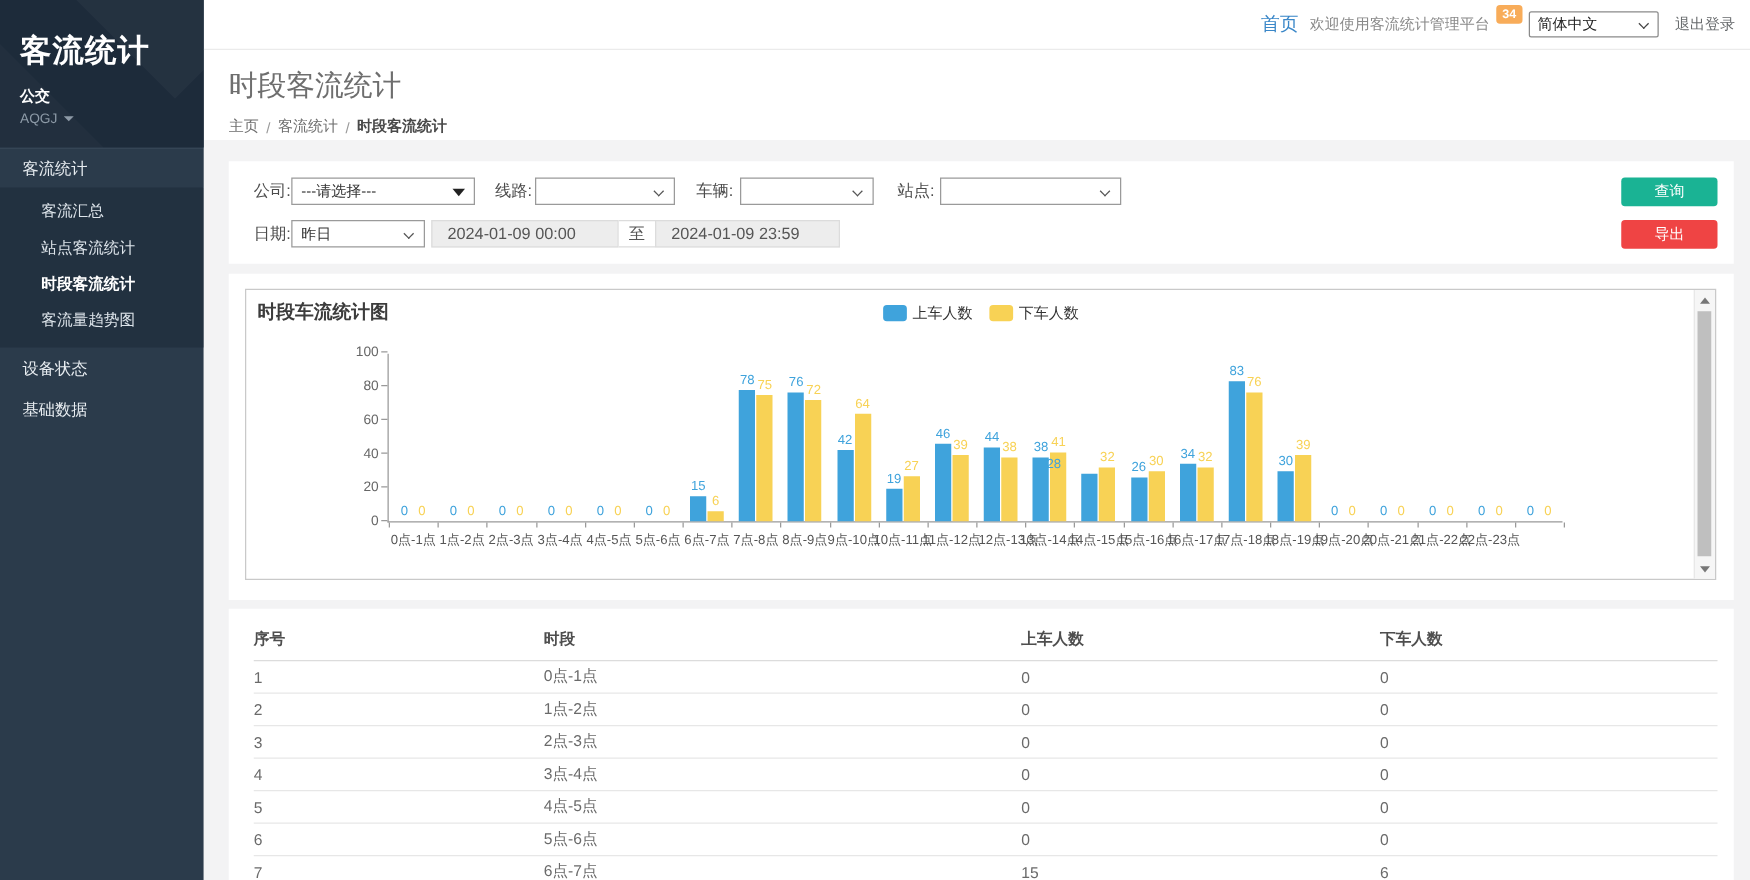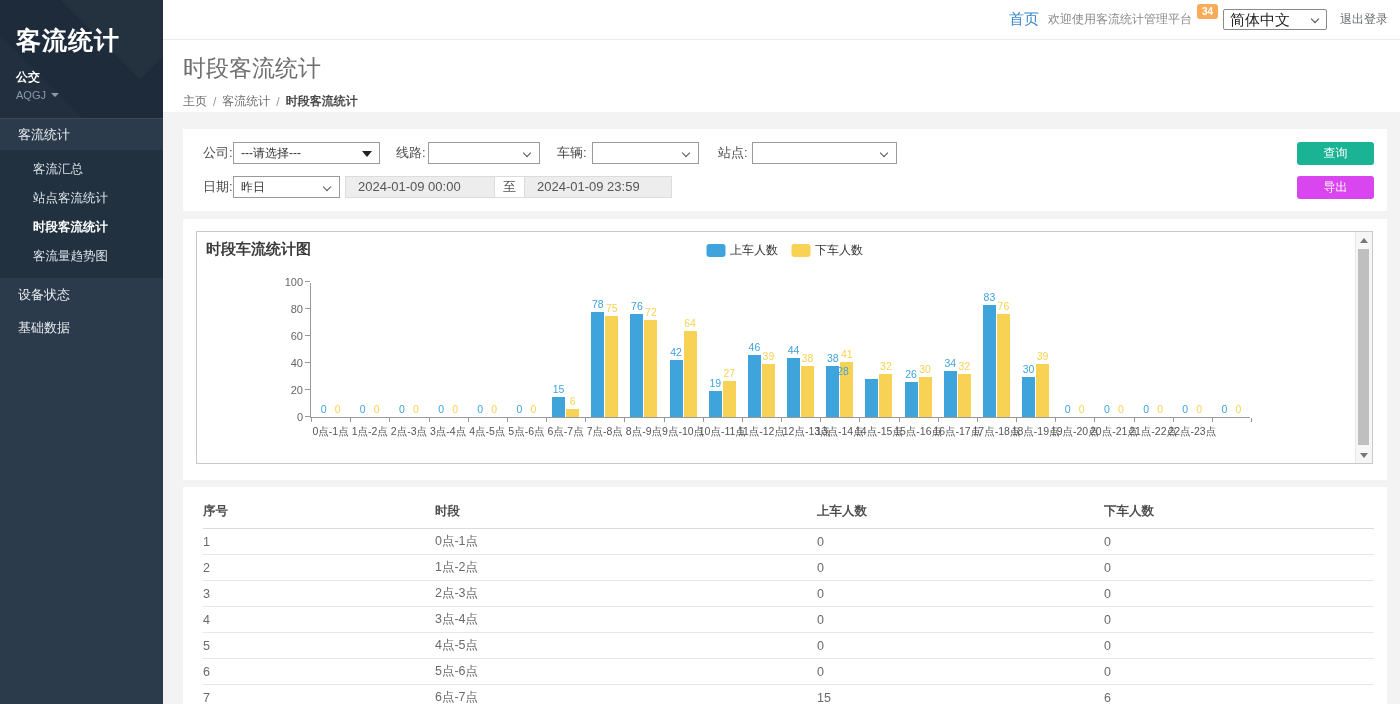--- a/index.html
+++ b/index.html
@@ -53,21 +53,21 @@
     border-left:5px solid transparent; border-right:5px solid transparent; border-top:6px solid #222; }
   .select-box .chevron { position:absolute; right:9px; top:7px; width:6px; height:6px;
     border-right:1.6px solid #555; border-bottom:1.6px solid #555; transform:rotate(45deg); }
   .date-input { position:absolute; height:22px; background:#ededed; border:1px solid #dcdcdc; color:#555;
     font-size:13px; line-height:20px; padding-left:12px; font-family:"Liberation Sans",sans-serif; }
   .to-box { position:absolute; height:22px; width:29px; background:#fff; border:1px solid #dcdcdc; border-left:none;
     border-right:none; color:#555; font-size:13px; line-height:20px; text-align:center; }
   .btn { position:absolute; right:13px; width:77px; height:23px; border:none; border-radius:3px; color:#fff;
     font-size:12px; cursor:pointer; font-family:"Liberation Sans",sans-serif; }
   .btn-query { top:13px; background:#1ab394; }
-  .btn-export { top:47px; background:#d946ef;margin-left:24px; }
+  .btn-export { top:47px; background:#ef4444;margin-left:24px; }
 
   
   .chart-panel { background:#fff; height:261px; margin-bottom:7px; }
   .chart-box { position:relative; margin:0 14px 0 13px; top:12px; height:233px; border:1px solid #c9c9c9;
     background:#fff; overflow:hidden; }
   .chart-title { position:absolute; left:9px; top:8px; font-size:15px; font-weight:bold; color:#3c3c3c; }
   .legend { position:absolute; top:10px; left:50%; transform:translateX(-50%); display:flex; gap:13px; align-items:center; }
   .legend-item { display:flex; align-items:center; gap:5px; cursor:pointer; }
   .legend-swatch { width:19px; height:13px; border-radius:3px; }
   .legend-label { font-size:12px; color:#333; }
@@ -89,21 +89,21 @@
 
   
   .table-panel { background:#fff; flex:1; padding:8px 13px 0 20px; overflow:hidden; height:217px; }
   .t-header { display:grid; grid-template-columns:232px 382px 287px 1fr; height:34px; align-items:center;
     font-size:12.5px; font-weight:bold; color:#4e4e4e; border-bottom:1px solid #dcdcdc; }
   .t-row { display:grid; grid-template-columns:232px 382px 287px 1fr; height:26px; align-items:center;
     font-size:12.5px; color:#6a6a6a; border-bottom:1px solid #e7e7e7; }
 
   
   .lang-select { position:relative; width:104px; height:21px; border:1px solid #8a8a8a; border-radius:2px;
-    background:#fff; font-size:15px; color:#222; line-height:19px; padding-left:6px; margin-right:13px; cursor:pointer; }
+    background:#fff; font-size:12px; color:#222; line-height:19px; padding-left:6px; margin-right:13px; cursor:pointer; }
   .lang-select .chevron { position:absolute; right:8px; top:6px; width:6px; height:6px;
     border-right:1.6px solid #444; border-bottom:1.6px solid #444; transform:rotate(45deg); }
 </style>
 </head>
 <body>
 
 <div class="app">
 
   <div class="sidebar">
     <div class="logo-block">

